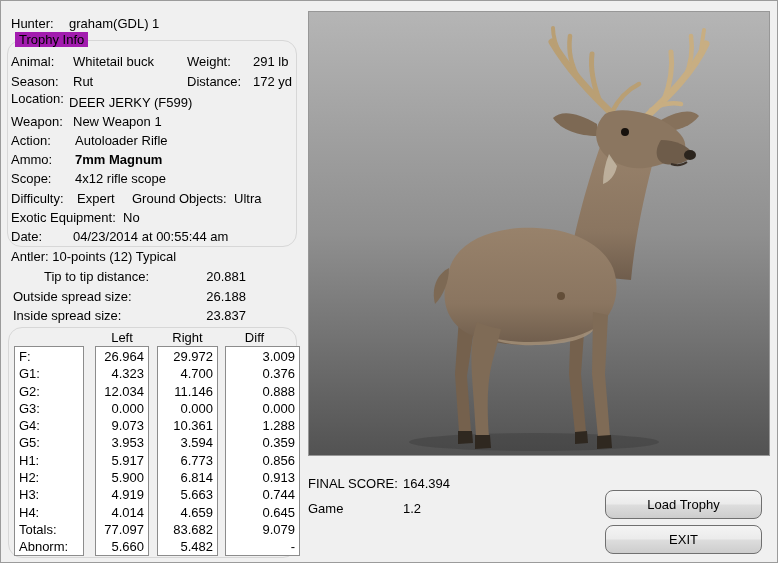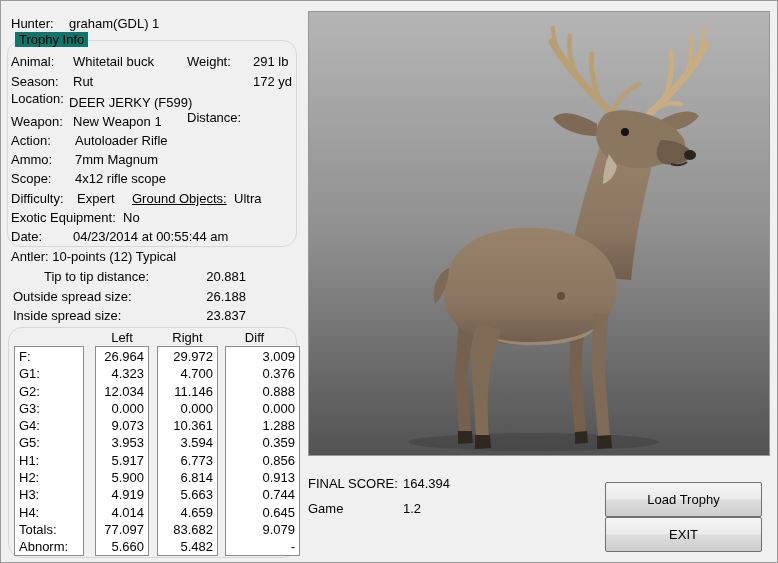--- a/index.html
+++ b/index.html
@@ -4,34 +4,34 @@
 <style>
   * { margin:0; padding:0; box-sizing:border-box; }
   html,body { width:778px; height:563px; }
   body { font-family:"Liberation Sans", sans-serif; font-size:13px; color:#000; background:#e9e9e9; }
   #window {
     position:relative; width:778px; height:563px;
     background:#f0f0f0; border:1px solid #9b9b9b; overflow:hidden;
   }
   .t { position:absolute; white-space:nowrap; }
   .groupbox { position:absolute; border:1px solid #d7d7d7; border-radius:14px; }
-  .groupbox-title { position:absolute; background:#0f766e; padding:0 4px; white-space:nowrap; }
+  .groupbox-title { position:absolute; background:#a21caf; padding:0 4px; white-space:nowrap; }
   .lb {
     position:absolute; background:#ffffff; border:1px solid #8c8c8c;
     overflow:hidden; padding-top:1px;
   }
   .cell { height:17.3px; line-height:17.3px; padding:0 4px; white-space:nowrap; }
   .num { text-align:right; }
   .hdr { position:absolute; text-align:center; }
   .btn {
-    position:absolute; width:157px; height:35px;
-    border:1px solid #707070; border-radius:2px;
+    position:absolute; width:157px; height:29px;
+    border:1px solid #707070; border-radius:8px;
     background:linear-gradient(#f4f4f4, #ebebeb 48%, #dddddd 52%, #cdcdcd);
     font-family:"Liberation Sans", sans-serif; font-size:13px;
-    text-align:center; line-height:21px; cursor:pointer; color:#000;
+    text-align:center; line-height:21px; cursor:pointer; color:#000;margin-top:8px;
   }
   .viewer {
     position:absolute; left:307px; top:10px; width:462px; height:445px;
     border:1px solid #979797; overflow:hidden;
   }
   .viewer svg { display:block; }
 </style>
 </head>
 <body>
 
@@ -43,41 +43,41 @@
   <div class="groupbox" style="left:6px; top:39px; width:290px; height:207px;"></div>
   <span class="groupbox-title t" style="left:14px; top:31px;">Trophy Info</span>
 
   <span class="t" style="left:10px; top:53px;">Animal:</span>
   <span class="t" style="left:72px; top:53px;">Whitetail buck</span>
   <span class="t" style="left:186px; top:53px;">Weight:</span>
   <span class="t" style="left:252px; top:53px;">291 lb</span>
 
   <span class="t" style="left:10px; top:73px;">Season:</span>
   <span class="t" style="left:72px; top:73px;">Rut</span>
-  <span class="t" style="left:186px; top:73px;margin-top:36px;">Distance:</span>
+  <span class="t" style="left:186px; top:73px;">Distance:</span>
   <span class="t" style="left:252px; top:73px;">172 yd</span>
 
   <span class="t" style="left:10px; top:90px;">Location:</span>
   <span class="t" style="left:68px; top:94px;">DEER JERKY (F599)</span>
 
   <span class="t" style="left:10px; top:113px;">Weapon:</span>
   <span class="t" style="left:72px; top:113px;">New Weapon 1</span>
 
   <span class="t" style="left:10px; top:132px;">Action:</span>
   <span class="t" style="left:74px; top:132px;">Autoloader Rifle</span>
 
   <span class="t" style="left:10px; top:151px;">Ammo:</span>
-  <span class="t" style="left:74px; top:151px;">7mm Magnum</span>
+  <span class="t" style="left:74px; top:151px;font-weight:bold;">7mm Magnum</span>
 
   <span class="t" style="left:10px; top:170px;">Scope:</span>
   <span class="t" style="left:74px; top:170px;">4x12 rifle scope</span>
 
   <span class="t" style="left:10px; top:190px;">Difficulty:</span>
   <span class="t" style="left:76px; top:190px;">Expert</span>
-  <span class="t" style="left:131px; top:190px;text-decoration:underline;">Ground Objects:</span>
+  <span class="t" style="left:131px; top:190px;">Ground Objects:</span>
   <span class="t" style="left:233px; top:190px;">Ultra</span>
 
   <span class="t" style="left:10px; top:209px;">Exotic Equipment:</span>
   <span class="t" style="left:122px; top:209px;">No</span>
 
   <span class="t" style="left:10px; top:228px;">Date:</span>
   <span class="t" style="left:72px; top:228px;">04/23/2014 at 00:55:44 am</span>
 
   <span class="t" style="left:10px; top:248px;">Antler: 10-points (12) Typical</span>
 

